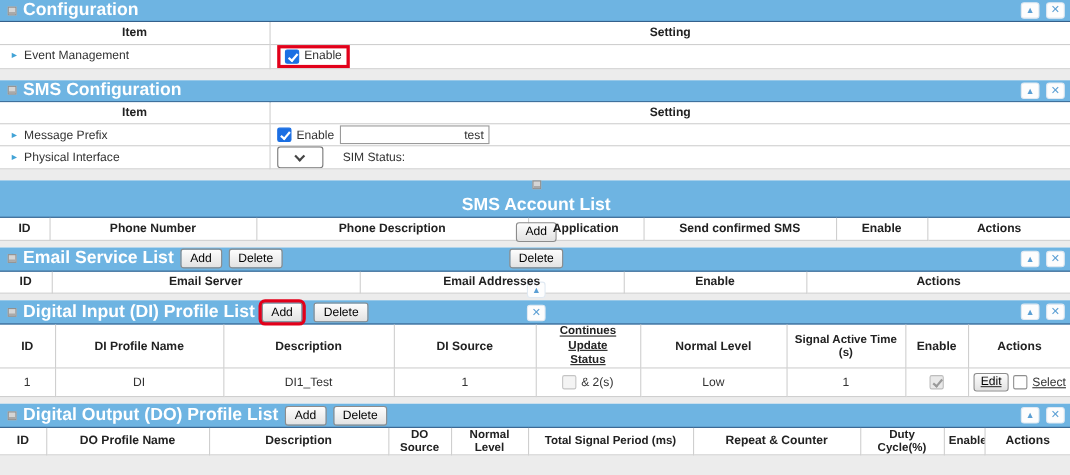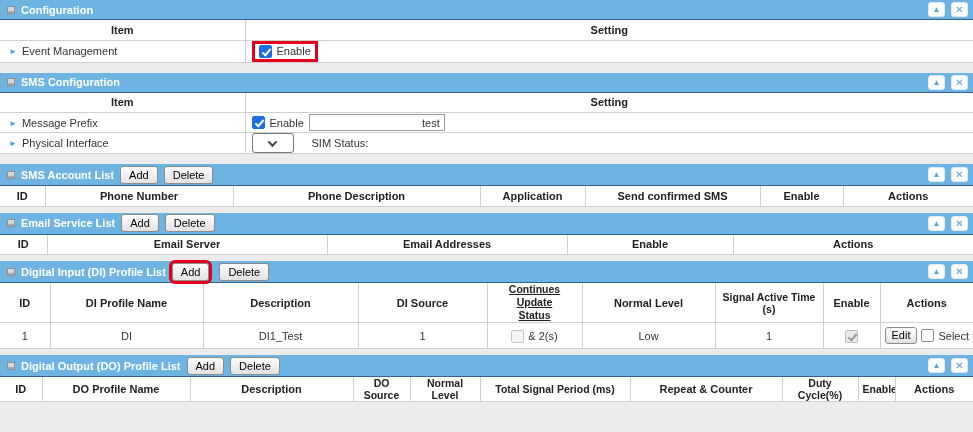--- a/index.html
+++ b/index.html
@@ -22,21 +22,21 @@
   
   .bar{
     height:20px;background:var(--bar-blue);
     border-bottom:1px solid var(--bar-line);
     display:flex;align-items:center;padding:0 5px 0 7px;gap:6px;
   }
   .bar-sq{
     width:8px;height:8px;background:#d5d5d5;border:1px solid #8f8f8f;
     box-shadow:inset 0 -2px 0 #a9a9a9;flex:0 0 auto;
   }
-  .bar-title{color:#fff;font-weight:bold;font-size:11px;white-space:nowrap;text-align:center;}
+  .bar-title{color:#fff;font-weight:bold;font-size:16px;white-space:nowrap;text-align:center;}
   .bar-spacer{flex:1;}
   .winbtn{
     width:17px;height:15px;background:#fdfdfd;border:1px solid #e0e9f2;border-radius:3px;
     color:#5b9fd4;font-size:8px;line-height:13px;text-align:center;font-weight:bold;
     cursor:pointer;flex:0 0 auto;
   }
   .winbtn.x{font-size:10px;}
   
   .btn{
     font-family:inherit;font-size:11px;color:#000;
@@ -162,21 +162,21 @@
         </span>
       </td>
     </tr>
   </tbody>
     </table>
 </div>
 
 <div class="gap10"></div>
 
 <div class="section">
-  <div class="bar" style="height:22px;">
+  <div class="bar" style="height:34px;flex-direction:column;">
     <span class="bar-sq"></span>
     <span class="bar-title">SMS Account List</span>
     <button class="btn">Add</button>
     <button class="btn">Delete</button>
     <span class="bar-spacer"></span>
     <span class="winbtn">▲</span>
     <span class="winbtn x">✕</span>
   </div>
   <table>
     <colgroup>
@@ -281,21 +281,21 @@
           <span class="cb dis-off"></span>
           <span>&amp; 2(s)</span>
         </span>
       </td>
       <td>Low</td>
       <td>1</td>
       <td>
         <span class="cb dis-on"></span>
       </td>
       <td>
-        <span class="inline" style="gap:4px;">
+        <span class="inline" style="gap:4px;text-decoration:underline;">
           <button class="btn edit-btn">Edit</button>
           <span class="cb"></span>
           <span>Select</span>
         </span>
       </td>
     </tr>
   </tbody>
     </table>
 </div>
 

